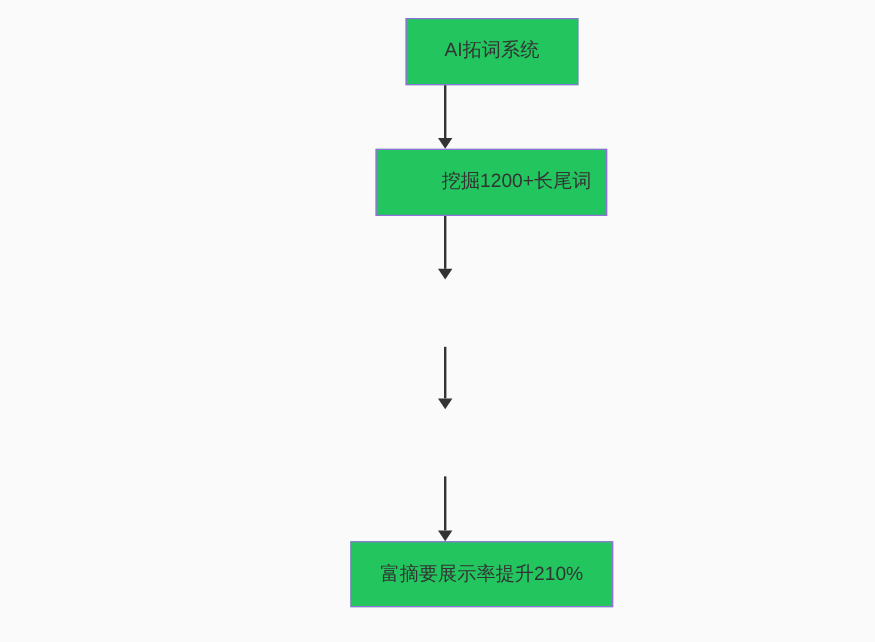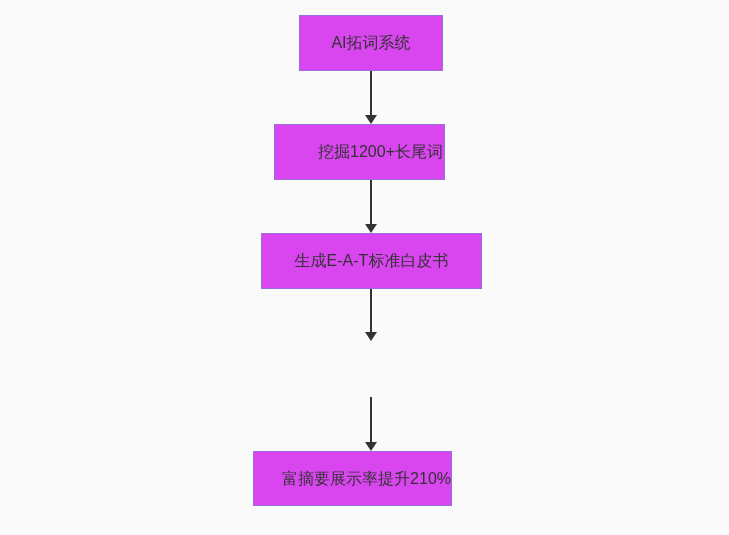--- a/index.html
+++ b/index.html
@@ -14,35 +14,36 @@
     font-family: "Liberation Sans", "DejaVu Sans", sans-serif;
     overflow: hidden;
   }
   .canvas {
     position: absolute;
     inset: 0;
   }
   .node {
     position: absolute;
     box-sizing: border-box;
-    background: #d946ef;
+    background: #22c55e;
     border: 1px solid #9370DB;
     color: #333333;
     font-size: 16px;
     display: flex;
     align-items: center;
     justify-content: center;
     text-align: center;
     line-height: 1.2;
+    margin-left: 39px;
   }
   .node-1 { left: 299px; top: 15px;  width: 144px; height: 56px; }
-  .node-2 { left: 274px; top: 124px; width: 171px; height: 56px; padding-left: 42px; }
+  .node-2 { left: 274px; top: 124px; width: 193px; height: 56px; padding-left: 42px; }
   .node-3 { left: 261px; top: 233px; width: 221px; height: 56px; }
   .node-4 { left: 263px; top: 341px; width: 216px; height: 56px; }
-  .node-5 { left: 253px; top: 451px; width: 199px; height: 55px; justify-content: flex-end; }
+  .node-5 { left: 253px; top: 451px; width: 219px; height: 55px; }
 
   .arrow {
     position: absolute;
     width: 12px;
     display: flex;
     flex-direction: column;
     align-items: center;
   }
   .arrow .shaft {
     width: 2px;
@@ -77,23 +78,20 @@
 
   <div class="node node-2">
     <span>挖掘1200+长尾词</span>
   </div>
 
   <div class="arrow arrow-2">
     <div class="shaft"></div>
     <div class="head"></div>
   </div>
 
-  <div class="node node-3">
-    <span>生成E-A-T标准白皮书</span>
-  </div>
 
   <div class="arrow arrow-3">
     <div class="shaft"></div>
     <div class="head"></div>
   </div>
 
 
   <div class="arrow arrow-4">
     <div class="shaft"></div>
     <div class="head"></div>

